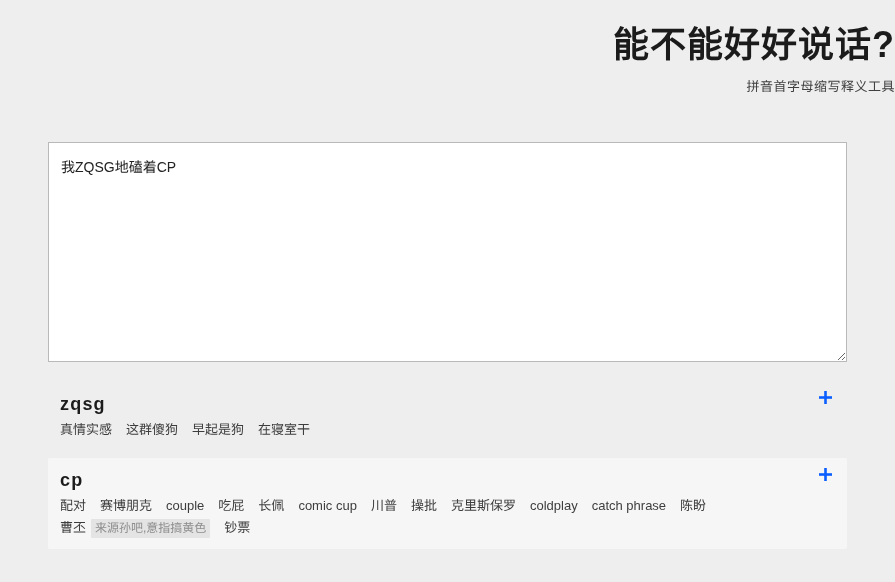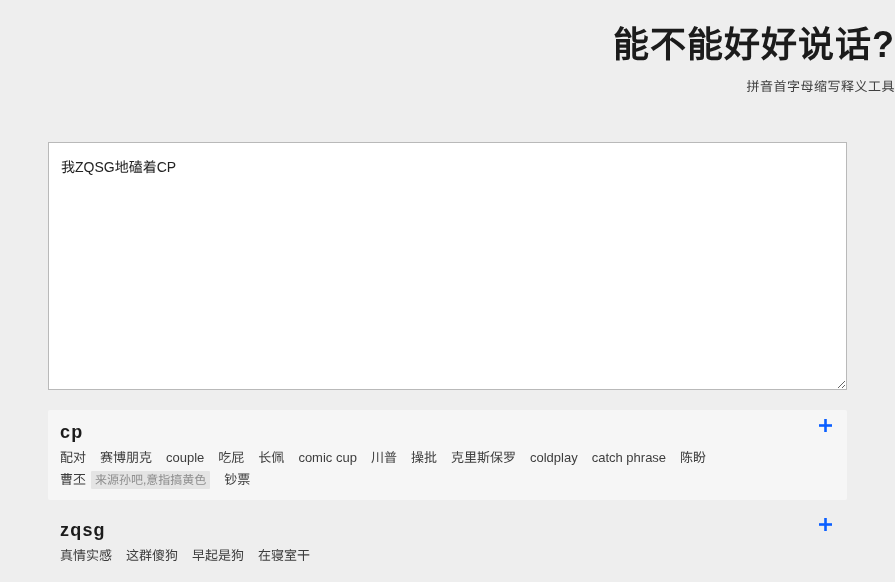--- a/index.html
+++ b/index.html
@@ -47,21 +47,21 @@
   }
 
   
   .input-wrap {
     margin: 47px 48px 0 48px;
   }
   .text-input {
     display: block;
     box-sizing: border-box;
     width: 799px;
-    height: 248px;
+    height: 220px;
     padding: 14px 12px 12px 12px;
     background: #ffffff;
     border: 1px solid #b9b9b9;
     border-radius: 0;
     outline: none;
     resize: both;
     overflow: auto;
     font-family: "Liberation Sans", "DejaVu Sans", sans-serif;
     font-size: 14px;
     line-height: 1.5;
@@ -149,88 +149,88 @@
   <div class="header">
     <h1 class="app-title">能不能好好说话?</h1>
     <p class="app-subtitle">拼音首字母缩写释义工具</p>
   </div>
 
   <div class="input-wrap">
     <textarea class="text-input" placeholder="" style="">我ZQSG地磕着CP</textarea>
   </div>
 
   <div class="results">
-      <div class="result-card is-hovered">
-        <h2 class="result-term">cp</h2>
+      <div class="result-card">
+        <h2 class="result-term">zqsg</h2>
         <ul class="result-meanings">
           <li class="meaning">
-            <span class="meaning-text">配对</span>
-          </li>
-          <li class="meaning">
-            <span class="meaning-text">赛博朋克</span>
-          </li>
-          <li class="meaning">
-            <span class="meaning-text">couple</span>
-          </li>
-          <li class="meaning">
-            <span class="meaning-text">吃屁</span>
-          </li>
-          <li class="meaning">
-            <span class="meaning-text">长佩</span>
-          </li>
-          <li class="meaning">
-            <span class="meaning-text">comic cup</span>
-          </li>
-          <li class="meaning">
-            <span class="meaning-text">川普</span>
-          </li>
-          <li class="meaning">
-            <span class="meaning-text">操批</span>
-          </li>
-          <li class="meaning">
-            <span class="meaning-text">克里斯保罗</span>
-          </li>
-          <li class="meaning">
-            <span class="meaning-text">coldplay</span>
-          </li>
-          <li class="meaning">
-            <span class="meaning-text">catch phrase</span>
-          </li>
-          <li class="meaning">
-            <span class="meaning-text">陈盼</span>
-          </li>
-          <li class="meaning">
-            <span class="meaning-text">曹丕</span>
-            <span class="meaning-note">来源孙吧,意指搞黄色</span>
-          </li>
-          <li class="meaning">
-            <span class="meaning-text">钞票</span>
+            <span class="meaning-text">真情实感</span>
+          </li>
+          <li class="meaning">
+            <span class="meaning-text">这群傻狗</span>
+          </li>
+          <li class="meaning">
+            <span class="meaning-text">早起是狗</span>
+          </li>
+          <li class="meaning">
+            <span class="meaning-text">在寝室干</span>
           </li>
         </ul>
         <button class="add-button">
           <svg width="13" height="13" viewBox="0 0 13 13">
             <rect x="0" y="5.2" width="13" height="2.6" fill="#0b5fff"></rect>
             <rect x="5.2" y="0" width="2.6" height="13" fill="#0b5fff"></rect>
           </svg>
         </button>
       </div>
-      <div class="result-card">
-        <h2 class="result-term">zqsg</h2>
+      <div class="result-card is-hovered">
+        <h2 class="result-term">cp</h2>
         <ul class="result-meanings">
           <li class="meaning">
-            <span class="meaning-text">真情实感</span>
-          </li>
-          <li class="meaning">
-            <span class="meaning-text">这群傻狗</span>
-          </li>
-          <li class="meaning">
-            <span class="meaning-text">早起是狗</span>
-          </li>
-          <li class="meaning">
-            <span class="meaning-text">在寝室干</span>
+            <span class="meaning-text">配对</span>
+          </li>
+          <li class="meaning">
+            <span class="meaning-text">赛博朋克</span>
+          </li>
+          <li class="meaning">
+            <span class="meaning-text">couple</span>
+          </li>
+          <li class="meaning">
+            <span class="meaning-text">吃屁</span>
+          </li>
+          <li class="meaning">
+            <span class="meaning-text">长佩</span>
+          </li>
+          <li class="meaning">
+            <span class="meaning-text">comic cup</span>
+          </li>
+          <li class="meaning">
+            <span class="meaning-text">川普</span>
+          </li>
+          <li class="meaning">
+            <span class="meaning-text">操批</span>
+          </li>
+          <li class="meaning">
+            <span class="meaning-text">克里斯保罗</span>
+          </li>
+          <li class="meaning">
+            <span class="meaning-text">coldplay</span>
+          </li>
+          <li class="meaning">
+            <span class="meaning-text">catch phrase</span>
+          </li>
+          <li class="meaning">
+            <span class="meaning-text">陈盼</span>
+          </li>
+          <li class="meaning">
+            <span class="meaning-text">曹丕</span>
+            <span class="meaning-note">来源孙吧,意指搞黄色</span>
+          </li>
+          <li class="meaning">
+            <span class="meaning-text">钞票</span>
           </li>
         </ul>
         <button class="add-button">
           <svg width="13" height="13" viewBox="0 0 13 13">
             <rect x="0" y="5.2" width="13" height="2.6" fill="#0b5fff"></rect>
             <rect x="5.2" y="0" width="2.6" height="13" fill="#0b5fff"></rect>
           </svg>
         </button>
       </div>
     </div>

